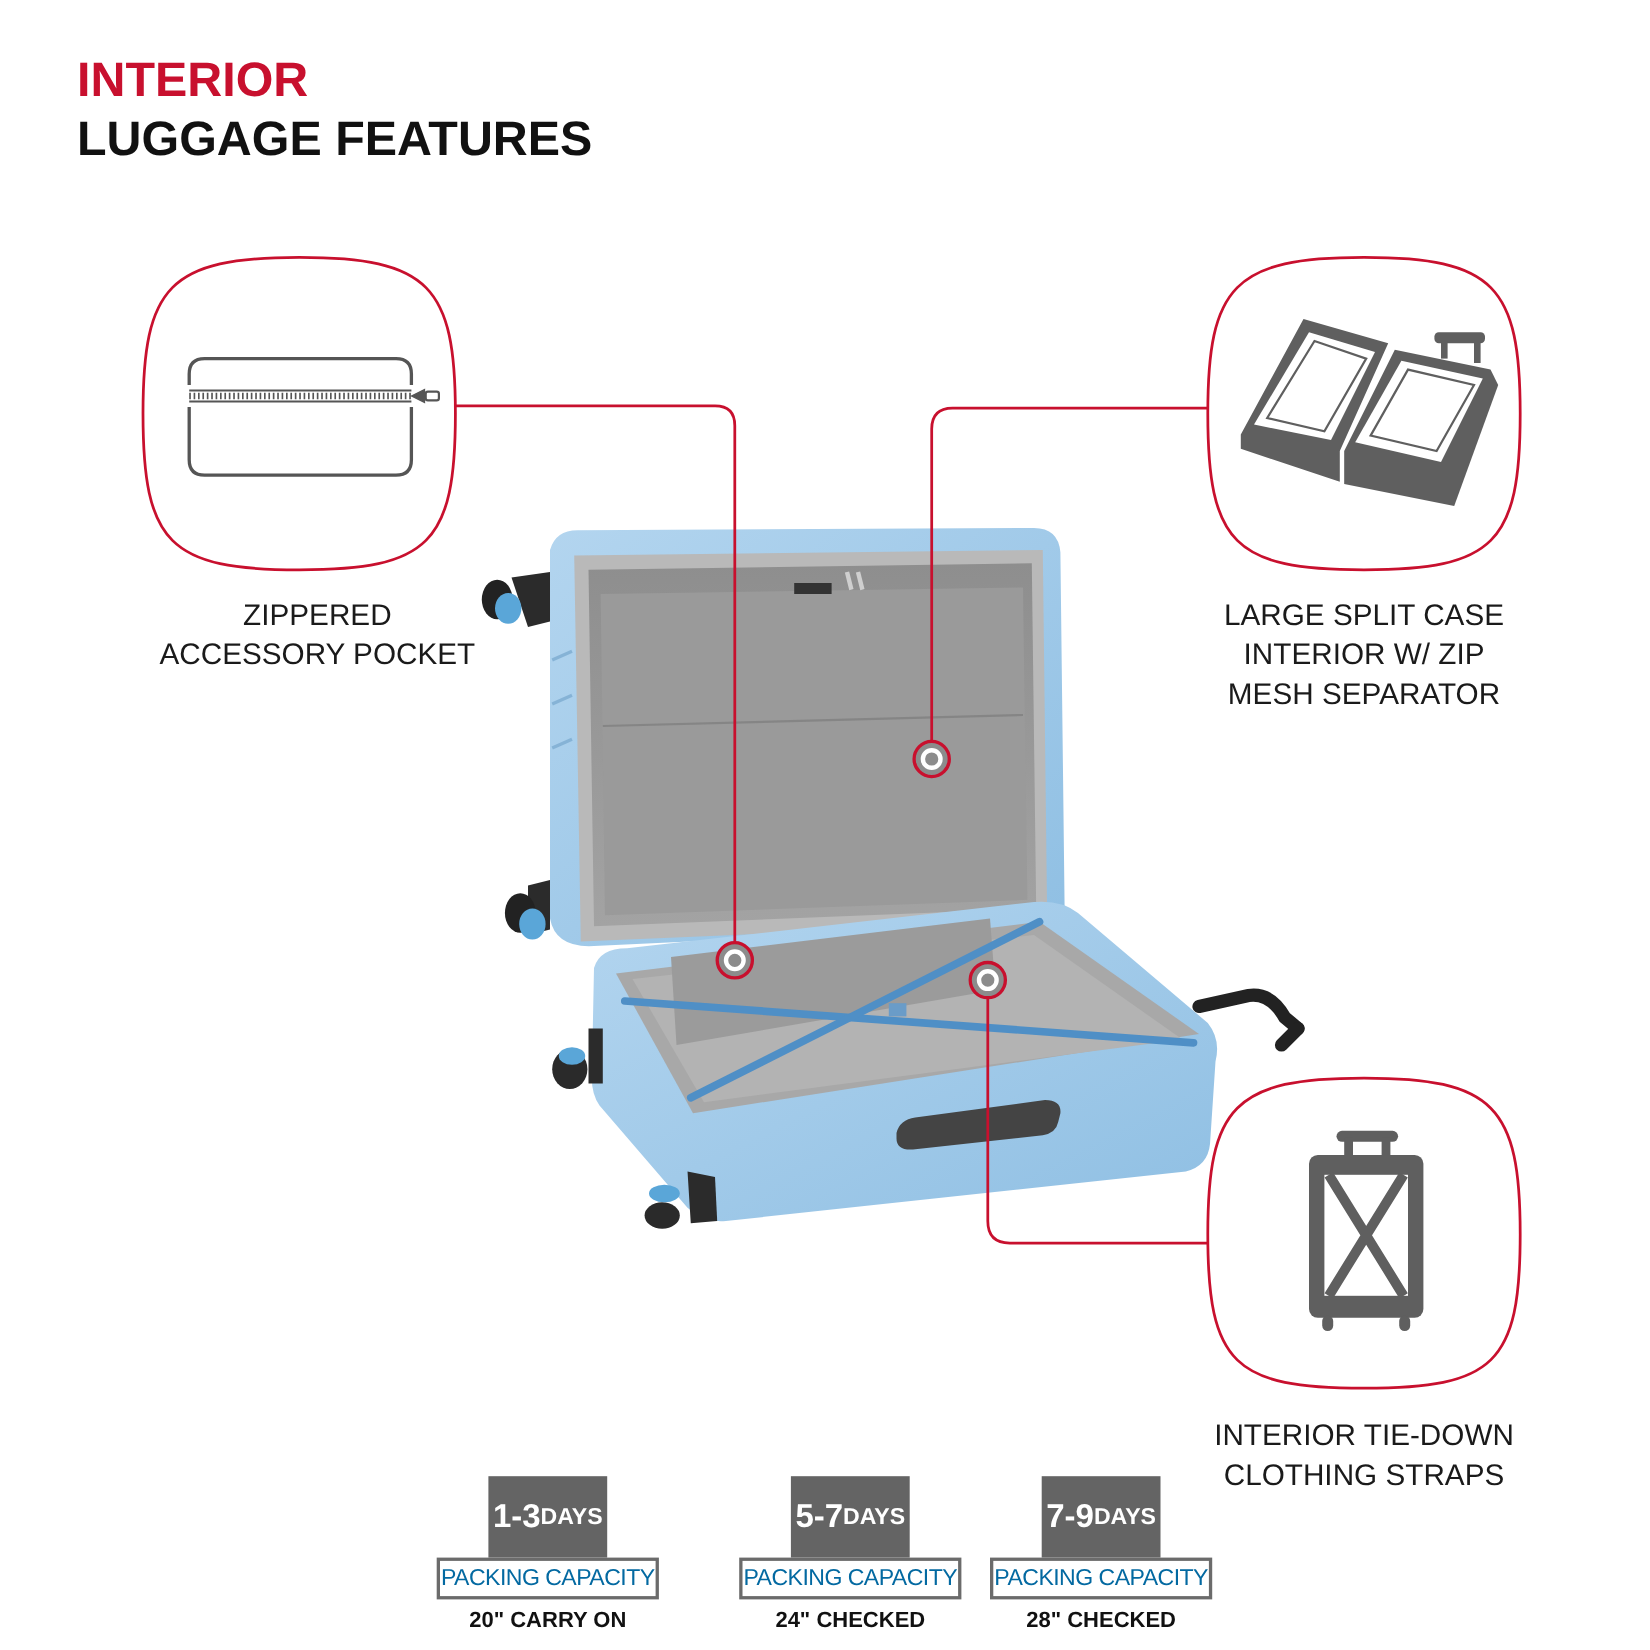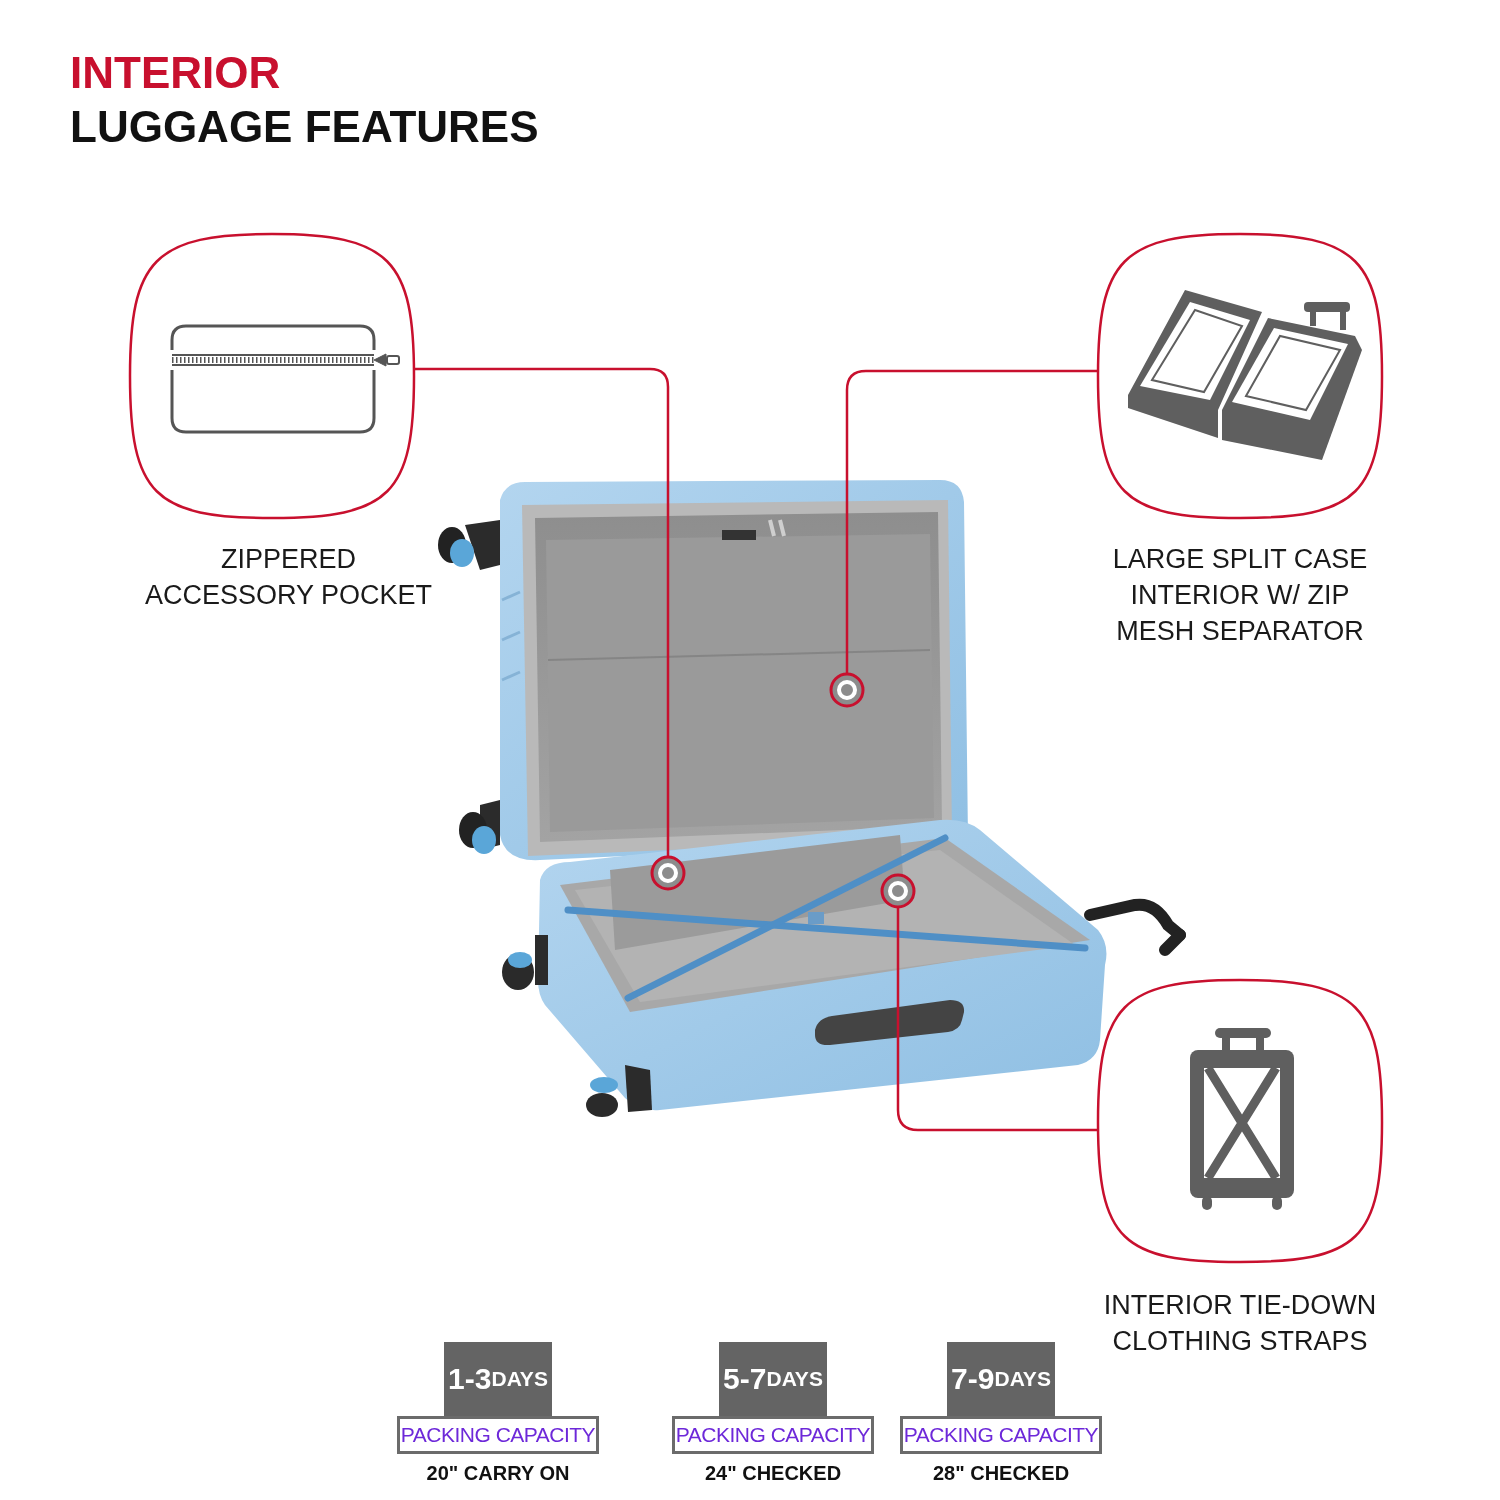--- a/index.html
+++ b/index.html
@@ -17,21 +17,21 @@
                line-height: 36px; }
     .callout span { display: block; }
 
     .cap { position: absolute; top: 1342px; width: 202px; text-align: center; }
     .cap .days { margin: 0 auto; width: 108px; height: 74px; background: #646464; color: #fff;
                  font-weight: 700; display: flex; align-items: center;
                  justify-content: center; }
     .cap .days .num { font-size: 30px; line-height: 30px; }
     .cap .days .lbl { font-size: 21px; line-height: 24px; }
     .cap .pc { box-sizing: border-box; width: 202px; height: 38px; border: 3px solid #6b6b6b;
-               color: #6d28d9; font-size: 21px; line-height: 32px; font-family: "Liberation Sans", sans-serif;
+               color: #0369a1; font-size: 21px; line-height: 32px; font-family: "Liberation Sans", sans-serif;
                letter-spacing: -0.5px; }
     .cap .size { margin-top: 8px; font-size: 20px; font-weight: 700; color: #111; }
   </style>
 </head>
 <body>
 
 <div class="title-1">INTERIOR</div>
 <div class="title-2">LUGGAGE FEATURES</div>
 
 <svg class="layer" width="1500" height="1500" viewBox="0 0 1500 1500">

